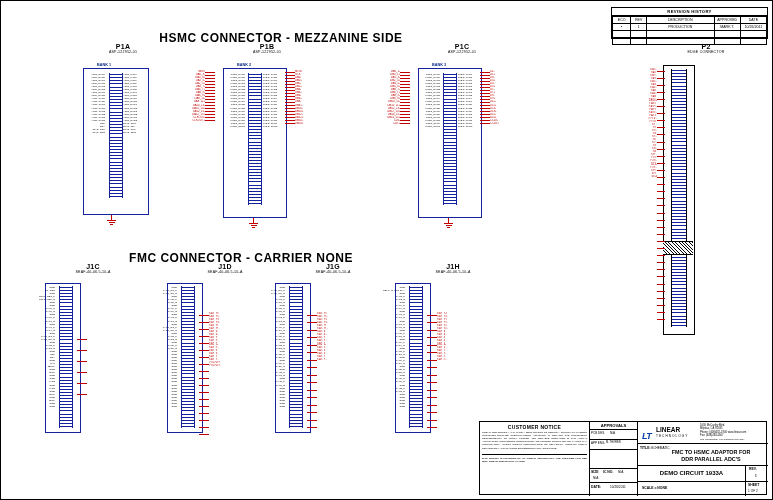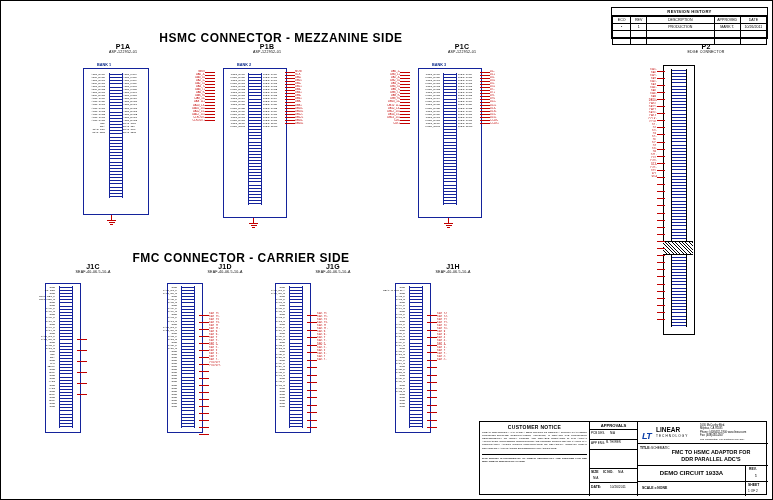--- a/index.html
+++ b/index.html
@@ -98,21 +98,21 @@
             <td></td>
             <td></td>
             <td></td>
             <td></td>
           </tr>
     </tbody>
       </table>
   </div>
 
   <div class="abs sectitle" style="left:130px;top:30px;width:300px;text-align:center;">HSMC CONNECTOR - MEZZANINE SIDE</div>
-  <div class="abs sectitle" style="left:90px;top:250px;width:300px;text-align:center;">FMC CONNECTOR - CARRIER SIDE</div>
+  <div class="abs sectitle" style="left:90px;top:250px;width:300px;text-align:center;">FMC CONNECTOR - CARRIER NONE</div>
 
   <div class="abs" style="left:60px;top:42px;width:110px;height:180px;">
     <div class="conname" style="margin-left:14px;">P1A</div>
     <div class="conpn" style="margin-left:14px;">ASP-122952-01</div>
     <div class="bankname abs" style="left:36px;top:20px;">BANK 1</div>
     <div class="conbody" style="left:22px;top:25px;width:64px;height:145px;"></div>
     <div class="ladder" style="left:48px;top:30px;width:12px;height:125px;">
         <i style="top: 1px;"></i>
         <i style="top: 4.125px;"></i>
         <i style="top: 7.25px;"></i>

